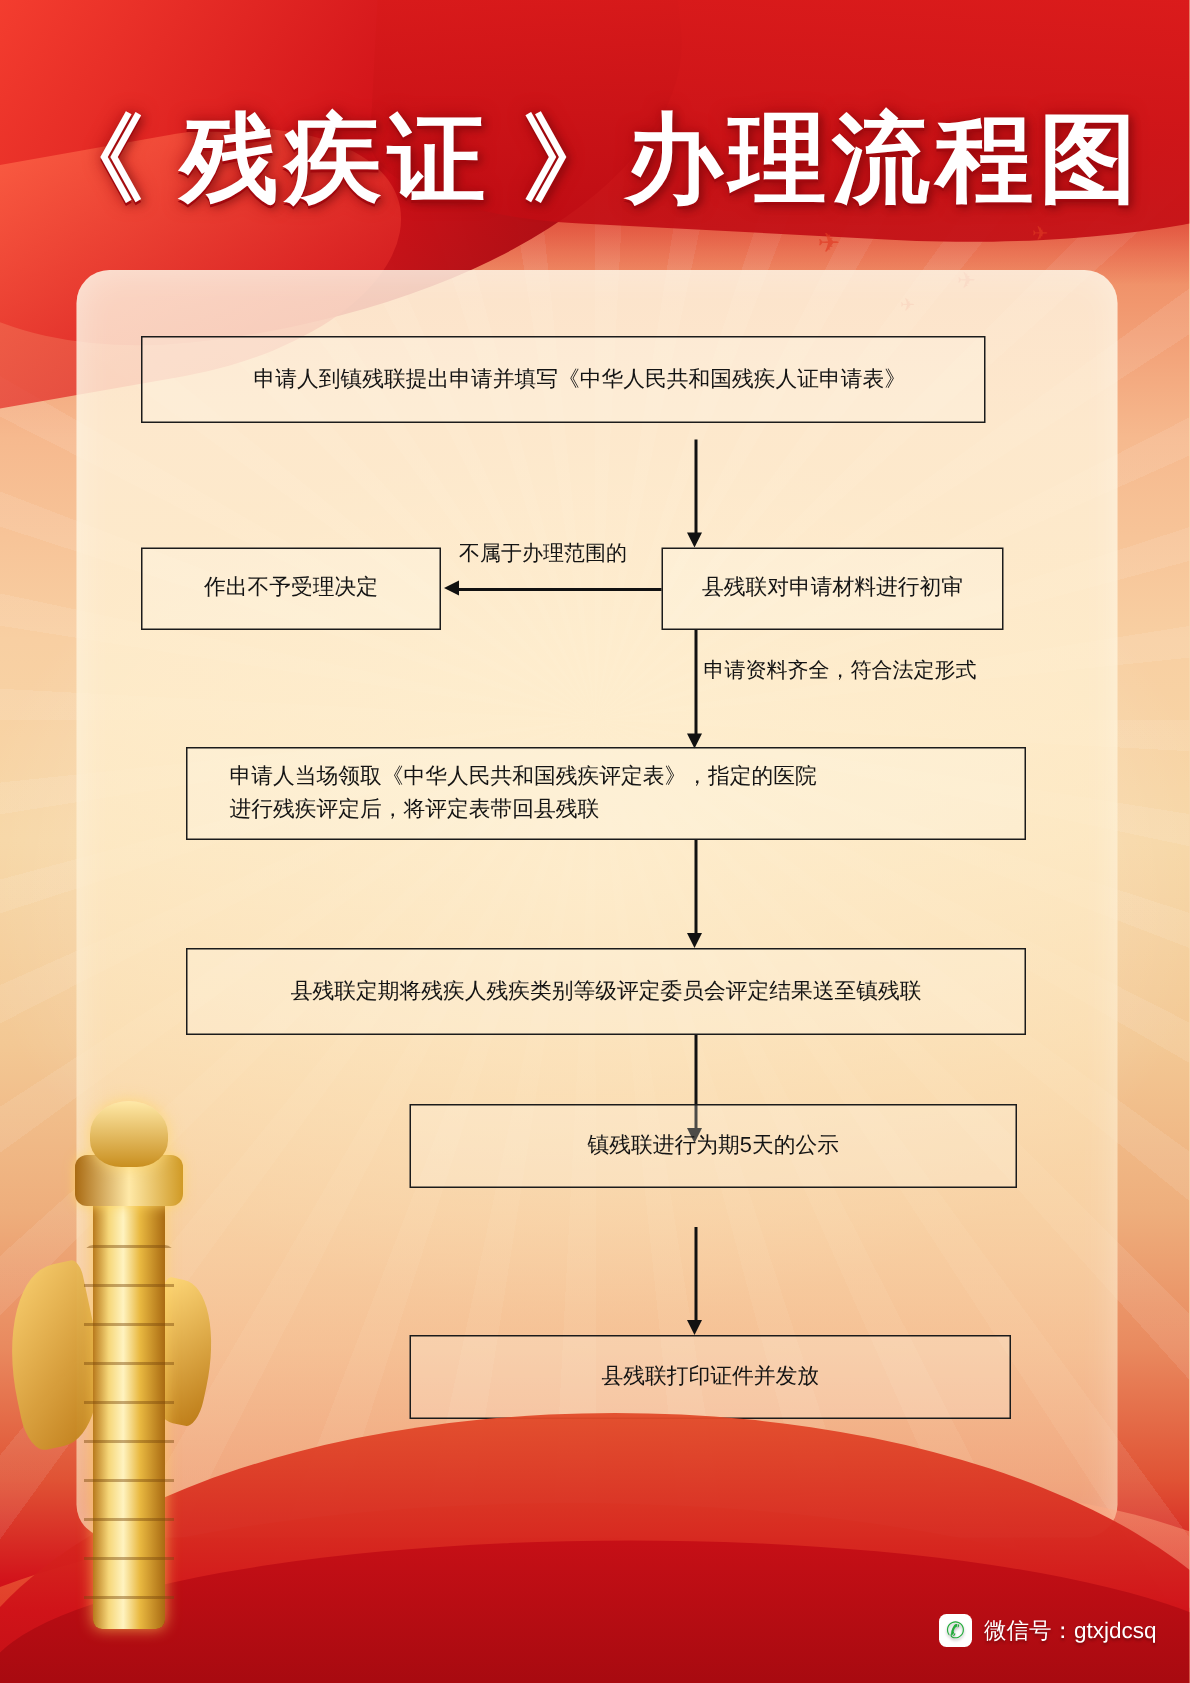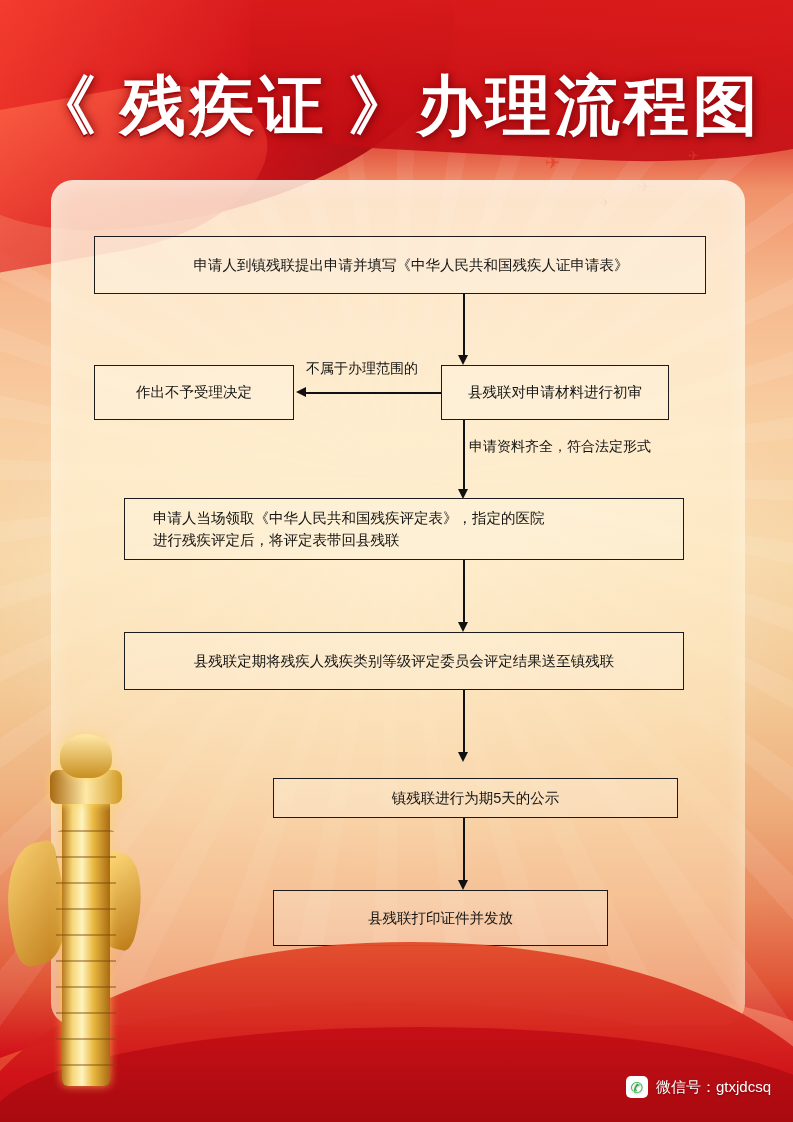--- a/index.html
+++ b/index.html
@@ -185,21 +185,21 @@
 
   <div class="bird" style="left:545px;top:152px;">✈</div>
   <div class="bird" style="left:638px;top:178px;font-size:15px;">✈</div>
   <div class="bird" style="left:688px;top:148px;font-size:13px;">✈</div>
   <div class="bird" style="left:600px;top:196px;font-size:12px;">✈</div>
 
   <div class="title">《 残疾证 》办理流程图</div>
 
   <div class="panel">
 
-    <div class="box" style="left:43px;top:56px;width:612px;height:58px;padding-left:22px;">
+    <div class="box" style="left:43px;top:44px;width:563px;height:58px;padding-left:22px;">
       <span>申请人到镇残联提出申请并填写《中华人民共和国残疾人证申请表》</span>
     </div>
 
     <div class="arrow v" style="left:412px;top:113px;height:65px;"></div>
     <div class="head down" style="left:407px;top:175px;"></div>
 
     <div class="box" style="left:390px;top:185px;width:228px;height:55px;">
       <span>县残联对申请材料进行初审</span>
     </div>
 
@@ -223,28 +223,28 @@
     <div class="arrow v" style="left:412px;top:380px;height:65px;"></div>
     <div class="head down" style="left:407px;top:442px;"></div>
 
     <div class="box" style="left:73px;top:452px;width:560px;height:58px;">
       <span>县残联定期将残疾人残疾类别等级评定委员会评定结果送至镇残联</span>
     </div>
 
     <div class="arrow v" style="left:412px;top:510px;height:65px;"></div>
     <div class="head down" style="left:407px;top:572px;"></div>
 
-    <div class="box" style="left:222px;top:598px;width:405px;height:40px;">
+    <div class="box" style="left:222px;top:556px;width:405px;height:56px;">
       <span>镇残联进行为期5天的公示</span>
     </div>
 
     <div class="arrow v" style="left:412px;top:638px;height:65px;"></div>
     <div class="head down" style="left:407px;top:700px;"></div>
 
-    <div class="box" style="left:222px;top:710px;width:335px;height:56px;">
+    <div class="box" style="left:222px;top:710px;width:401px;height:56px;">
       <span>县残联打印证件并发放</span>
     </div>
 
   </div>
 
   <div class="wave waveD"></div>
   <div class="wave waveB"></div>
   <div class="wave waveA"></div>
   <div class="wave waveC"></div>
 

